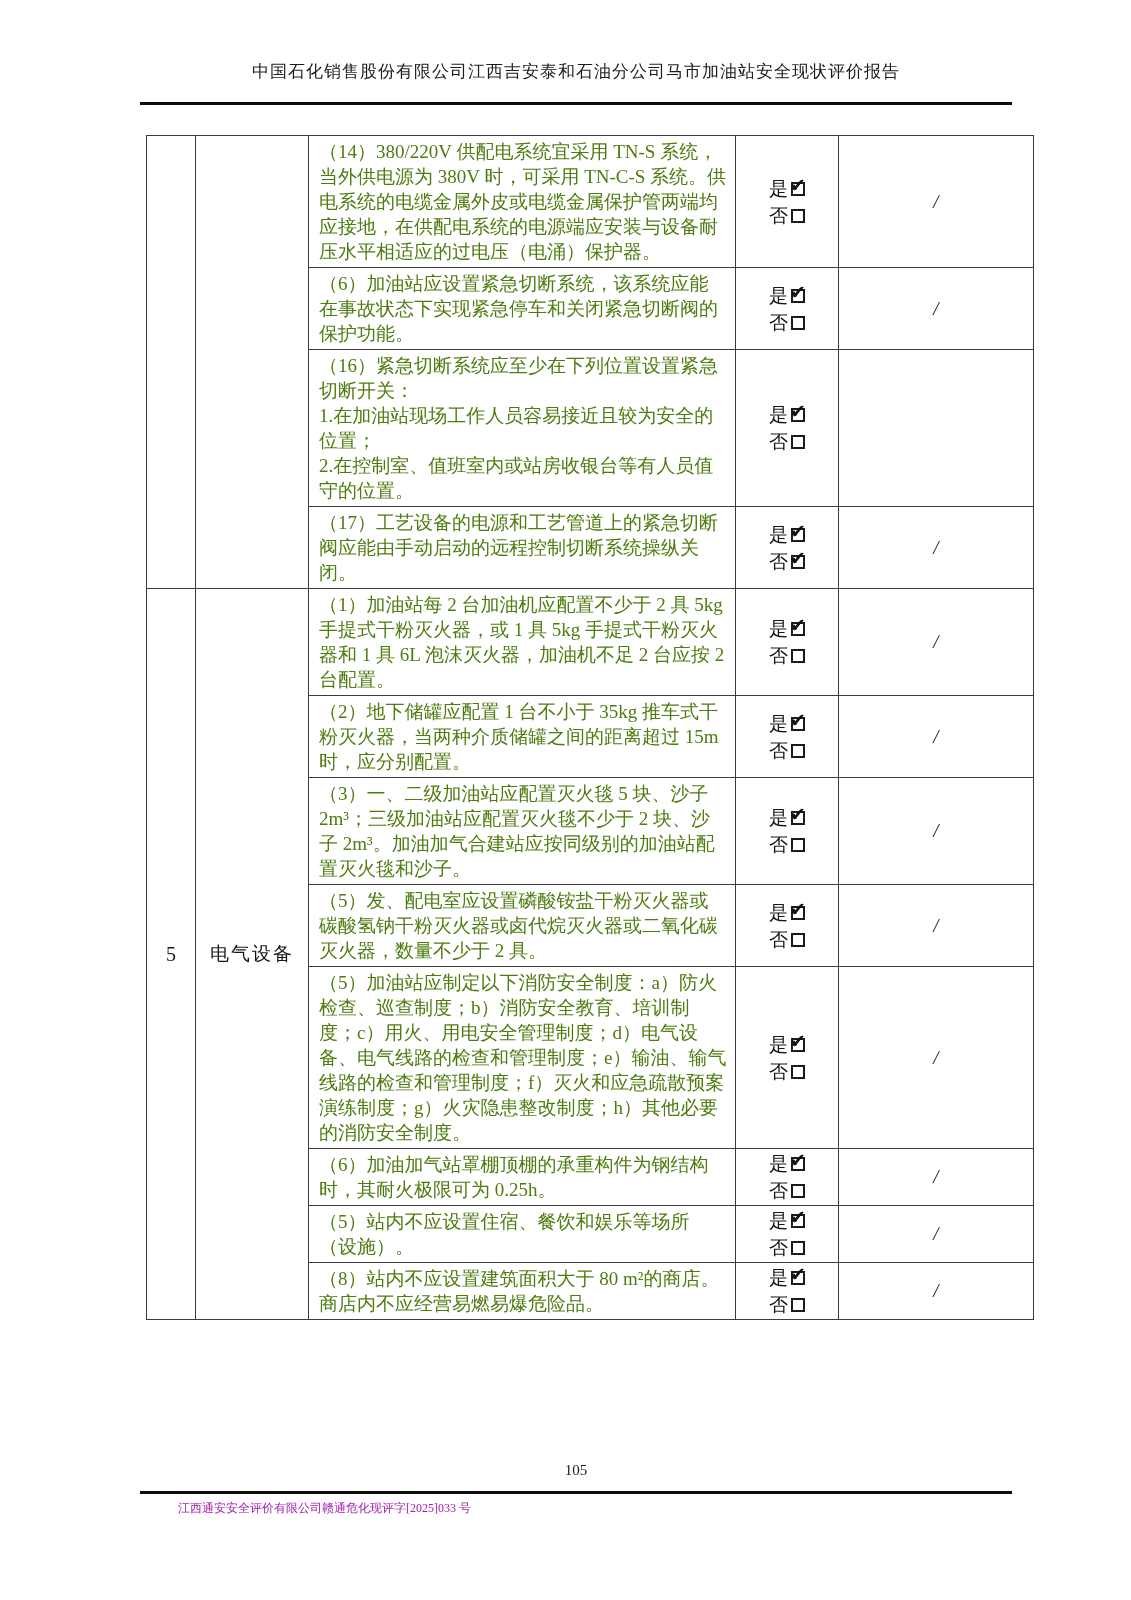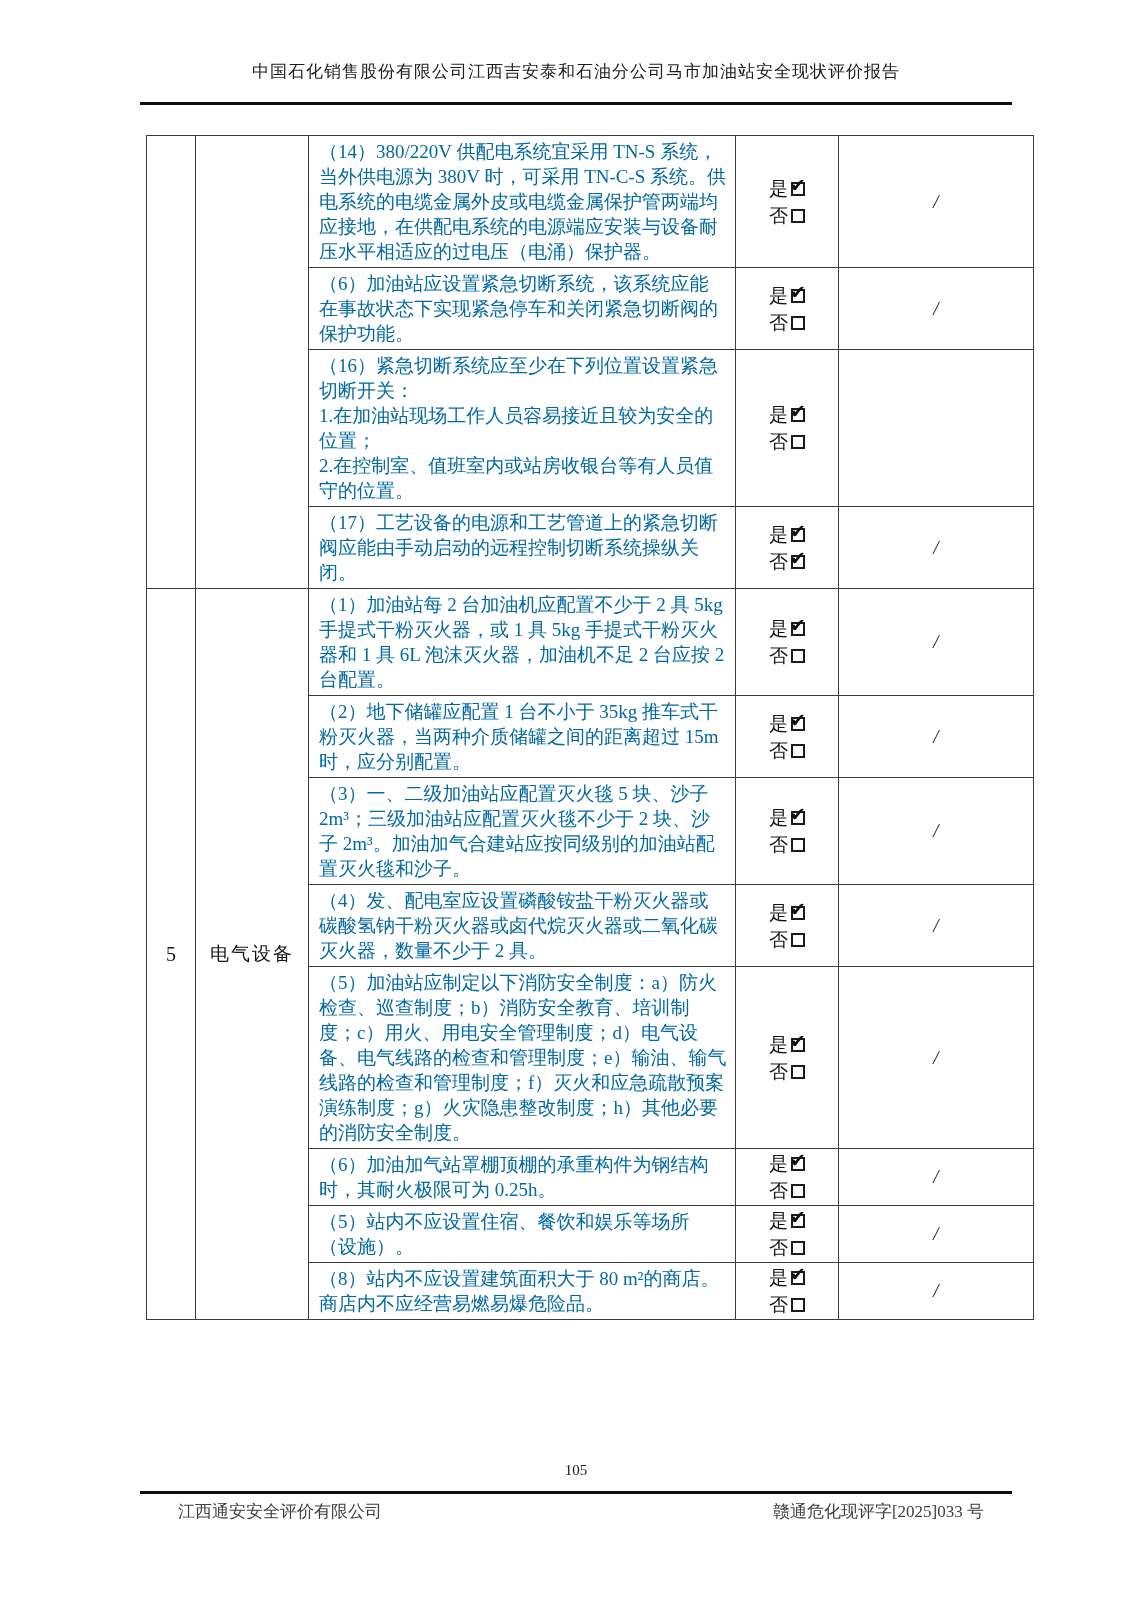--- a/index.html
+++ b/index.html
@@ -20,21 +20,21 @@
     position:absolute; top:135px; left:146px; width:887px;
     border-collapse:collapse; table-layout:fixed;
   }
   table.checklist td {
     border:1px solid #3c3c3c; vertical-align:middle;
   }
   td.seq { text-align:center; font-size:20px; }
   td.cat { text-align:center; font-size:19px; letter-spacing:2px; }
   td.txt {
     font-size:19px; line-height:25px; padding:3px 8px 3px 10px;
-    white-space:pre-line; text-align:left; vertical-align:middle; color:#0369a1;
+    white-space:pre-line; text-align:left; vertical-align:middle; color:#4d7c0f;
   }
   td.ynd { text-align:center; }
   .cbl { font-size:19px; line-height:27px; white-space:nowrap; }
   .cb {
     display:inline-block; width:14px; height:14px; border:2px solid #1b1b1b;
     position:relative; margin-left:3px; vertical-align:-1px; background:#fff;
   }
   .cb .mark {
     position:absolute; left:-3px; top:-12px; font-size:19px; font-weight:bold;
     color:#101010; font-family:"DejaVu Sans",sans-serif;
@@ -42,22 +42,22 @@
   td.remark { text-align:center; font-size:19px; font-style:italic; color:#222; }
   .page-number {
     position:absolute; top:1462px; left:140px; width:872px;
     text-align:center; font-size:15px; color:#1c1c1c;
   }
   .footer-rule {
     position:absolute; top:1491px; left:140px; width:872px; height:3px; background:#0d0d0d;
   }
   .page-footer {
     position:absolute; top:1500px; left:140px; width:872px;
-    display:flex; justify-content:space-between; padding:0 28px 0 38px;
-    font-size:17px; color:#404040;
+    display:flex; justify-content:flex-start; padding:0 28px 0 38px;
+    font-size:12px; color:#a21caf;
   }
 </style>
 </head>
 <body>
 
 <div class="page-header">中国石化销售股份有限公司江西吉安泰和石油分公司马市加油站安全现状评价报告</div>
 <div class="header-rule"></div>
 
 <table class="checklist">
   <colgroup>
@@ -126,21 +126,21 @@
     </tr>
     <tr style="height:103px">
       <td class="txt">（3）一、二级加油站应配置灭火毯 5 块、沙子 2m³；三级加油站应配置灭火毯不少于 2 块、沙子 2m³。加油加气合建站应按同级别的加油站配置灭火毯和沙子。</td>
       <td class="ynd">
         <div class="cbl"><span>是</span><span class="cb"><span class="mark">✔</span></span></div>
         <div class="cbl"><span>否</span><span class="cb"><span class="mark"></span></span></div>
       </td>
       <td class="remark">/</td>
     </tr>
     <tr style="height:80px">
-      <td class="txt">（4）发、配电室应设置磷酸铵盐干粉灭火器或碳酸氢钠干粉灭火器或卤代烷灭火器或二氧化碳灭火器，数量不少于 2 具。</td>
+      <td class="txt">（5）发、配电室应设置磷酸铵盐干粉灭火器或碳酸氢钠干粉灭火器或卤代烷灭火器或二氧化碳灭火器，数量不少于 2 具。</td>
       <td class="ynd">
         <div class="cbl"><span>是</span><span class="cb"><span class="mark">✔</span></span></div>
         <div class="cbl"><span>否</span><span class="cb"><span class="mark"></span></span></div>
       </td>
       <td class="remark">/</td>
     </tr>
     <tr style="height:181px">
       <td class="txt">（5）加油站应制定以下消防安全制度：a）防火检查、巡查制度；b）消防安全教育、培训制度；c）用火、用电安全管理制度；d）电气设备、电气线路的检查和管理制度；e）输油、输气线路的检查和管理制度；f）灭火和应急疏散预案演练制度；g）火灾隐患整改制度；h）其他必要的消防安全制度。</td>
       <td class="ynd">
         <div class="cbl"><span>是</span><span class="cb"><span class="mark">✔</span></span></div>

